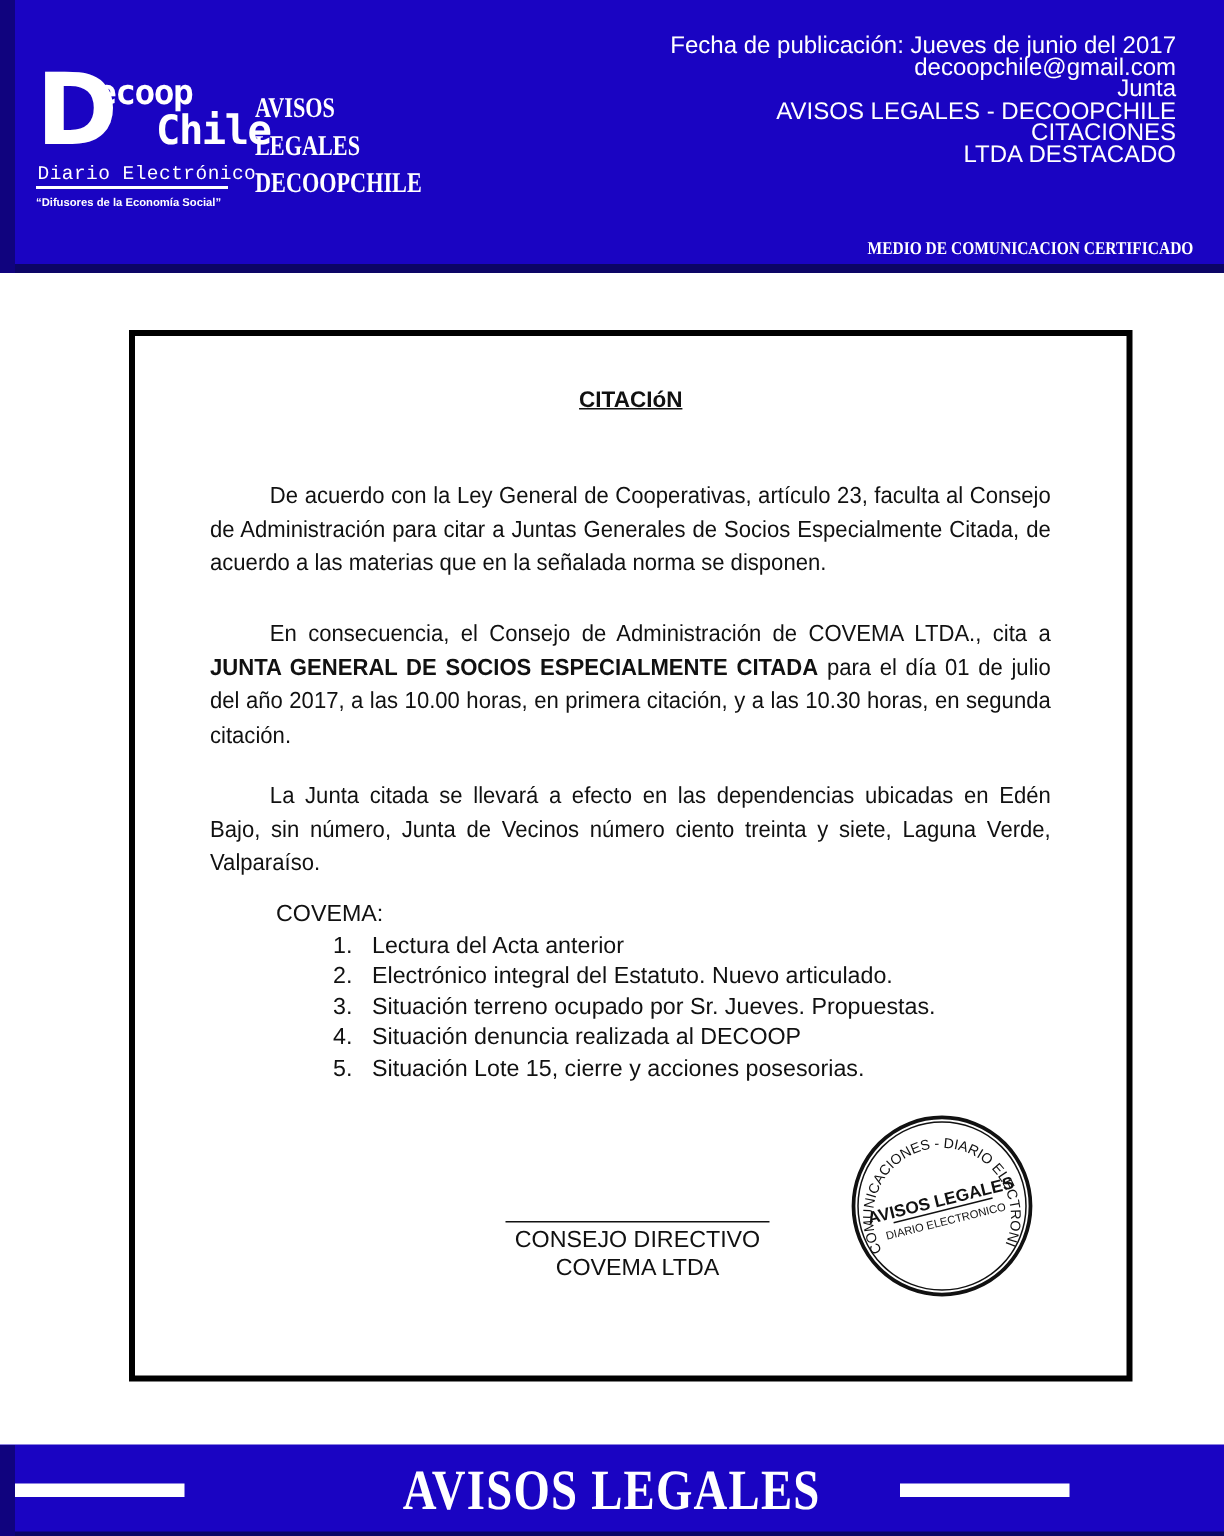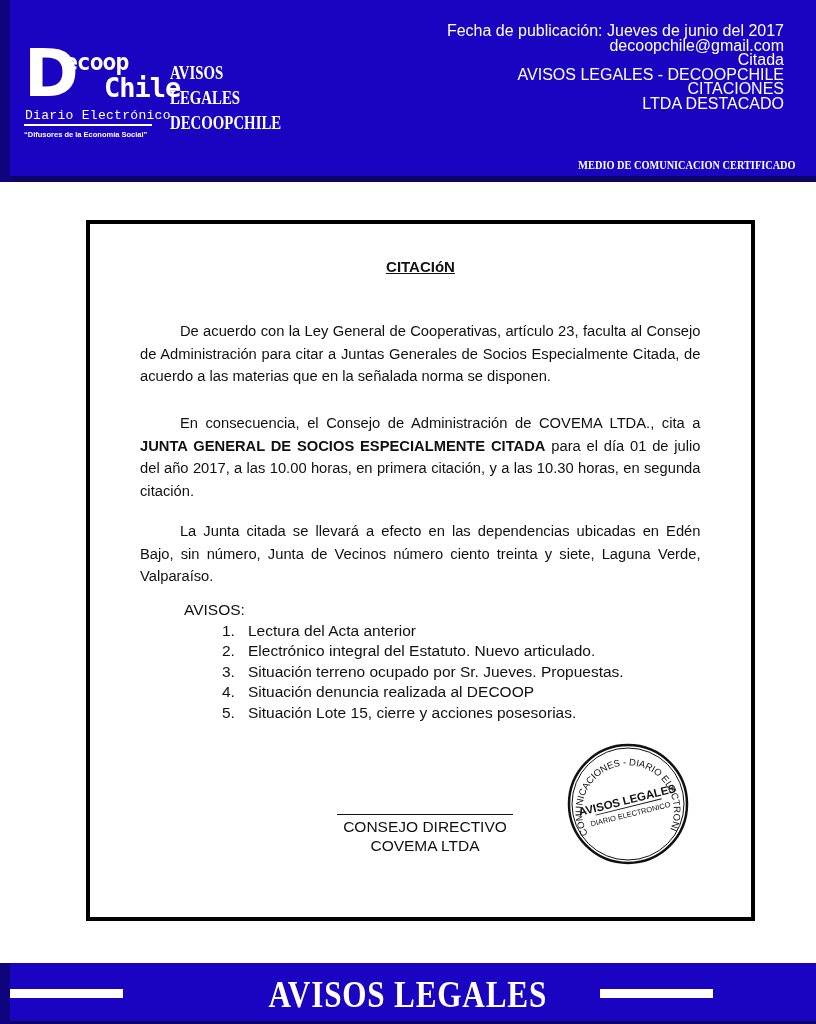--- a/index.html
+++ b/index.html
@@ -51,41 +51,41 @@
 
   <div class="hdr-title">
     <div>AVISOS</div>
     <div>LEGALES</div>
     <div>DECOOPCHILE</div>
   </div>
 
   <div class="hdr-right">
     <div>Fecha de publicación: Jueves  de junio del 2017</div>
     <div>decoopchile@gmail.com</div>
-    <div>Citada</div>
+    <div>Junta</div>
     <div>AVISOS LEGALES - DECOOPCHILE</div>
     <div>CITACIONES</div>
     <div>LTDA DESTACADO</div>
   </div>
 
   <div class="hdr-cert">MEDIO DE COMUNICACION CERTIFICADO</div>
 </div>
 
 <div class="box">
   <div class="doc">
     <div class="doc-title">CITACIóN</div>
 
     <div class="para p1"><span class="indent"></span><span>De acuerdo con la Ley General de Cooperativas, artículo 23, faculta al Consejo de Administración para citar a Juntas Generales de Socios Especialmente Citada, de acuerdo a las materias que en la señalada norma se disponen.</span></div>
 
     <div class="para p2"><span class="indent"></span><span>En consecuencia, el Consejo de Administración de COVEMA LTDA., cita a </span><b>JUNTA GENERAL DE SOCIOS ESPECIALMENTE CITADA</b><span> para el día 01 de julio del año 2017, a las 10.00 horas, en primera citación, y a las 10.30 horas, en segunda citación.</span></div>
 
     <div class="para p3"><span class="indent"></span><span>La Junta citada se llevará a efecto en las dependencias ubicadas en Edén Bajo, sin número, Junta de Vecinos número ciento treinta y siete, Laguna Verde, Valparaíso.</span></div>
 
     <div class="tabla">
-      <div>AVISOS:</div>
+      <div>COVEMA:</div>
       <ol>
         <li><span class="item-num">1.</span><span>Lectura del Acta anterior</span></li>
         <li><span class="item-num">2.</span><span>Electrónico integral del Estatuto. Nuevo articulado.</span></li>
         <li><span class="item-num">3.</span><span>Situación terreno ocupado por Sr. Jueves. Propuestas.</span></li>
         <li><span class="item-num">4.</span><span>Situación denuncia realizada al DECOOP</span></li>
         <li><span class="item-num">5.</span><span>Situación Lote 15, cierre y acciones posesorias.</span></li>
       </ol>
     </div>
 
     <div class="sig">

